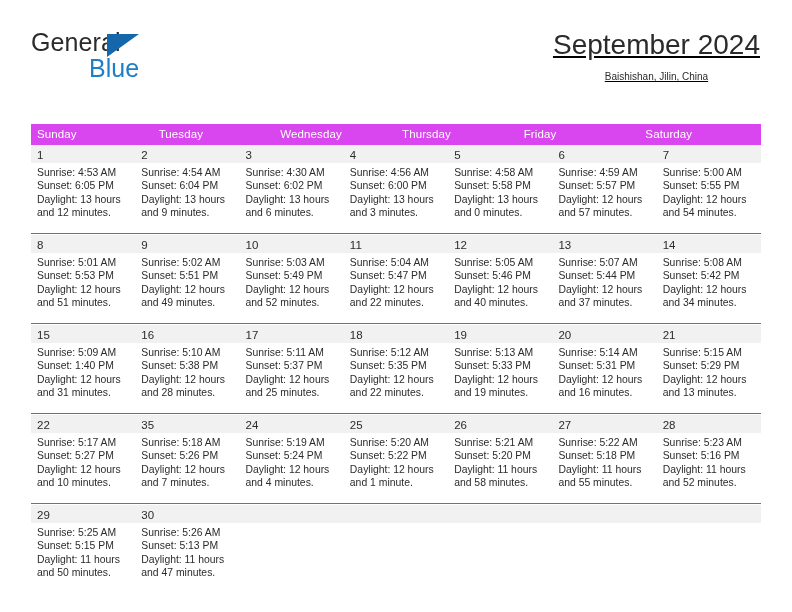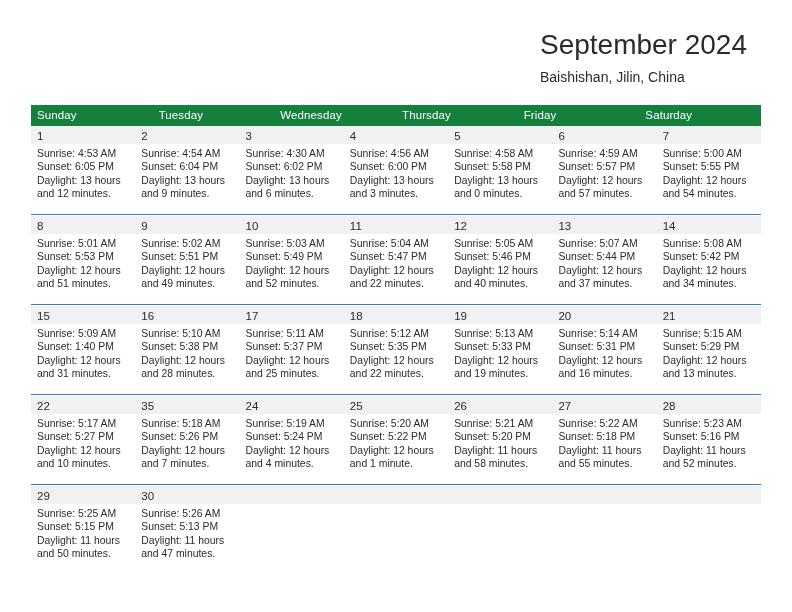--- a/index.html
+++ b/index.html
@@ -58,49 +58,51 @@
     left: 76px;
     top: 6px;
     width: 0;
     height: 0;
     border-left: 32px solid #1467ab;
     border-bottom: 23px solid transparent;
   }
 
   .title-wrap {
     position: absolute;
-    right: 13px;
+    right: 0;
     top: 0;
-    text-align: left;
+    text-align: center;
+    text-decoration: underline;
   }
   .cal-title {
     font-size: 28px;
     color: #2b2b2b;
     line-height: 34px;
     white-space: nowrap;
   }
   .cal-subtitle {
     margin-top: 6px;
-    font-size: 14px;
+    font-size: 10px;
     color: #2b2b2b;
     line-height: 18px;
     white-space: nowrap;
   }
 
   
   .calendar {
     position: absolute;
     left: 31px;
     top: 105px;
     width: 730px;
   }
   .dow-row {
     display: flex;
     width: 100%;
-    background: #15803d;
+    background: #d946ef;
+    margin-top: 19px;
   }
   .dow {
     flex: 1 1 0;
     min-width: 0;
     height: 21px;
     line-height: 21px;
     color: #ffffff;
     font-size: 11.5px;
     padding-left: 6px;
     box-sizing: border-box;
@@ -156,20 +158,25 @@
     background: #f1f1f1;
   }
 </style>
 </head>
 <body>
 
 <div class="page">
 
   <div class="top">
 
+    <div class="logo">
+      <span class="logo-general">General</span>
+      <span class="logo-triangle"></span>
+      <span class="logo-blue">Blue</span>
+    </div>
 
     <div class="title-wrap">
       <div class="cal-title">September 2024</div>
       <div class="cal-subtitle">Baishishan, Jilin, China</div>
     </div>
 
   </div>
 
   <div class="calendar">
 

